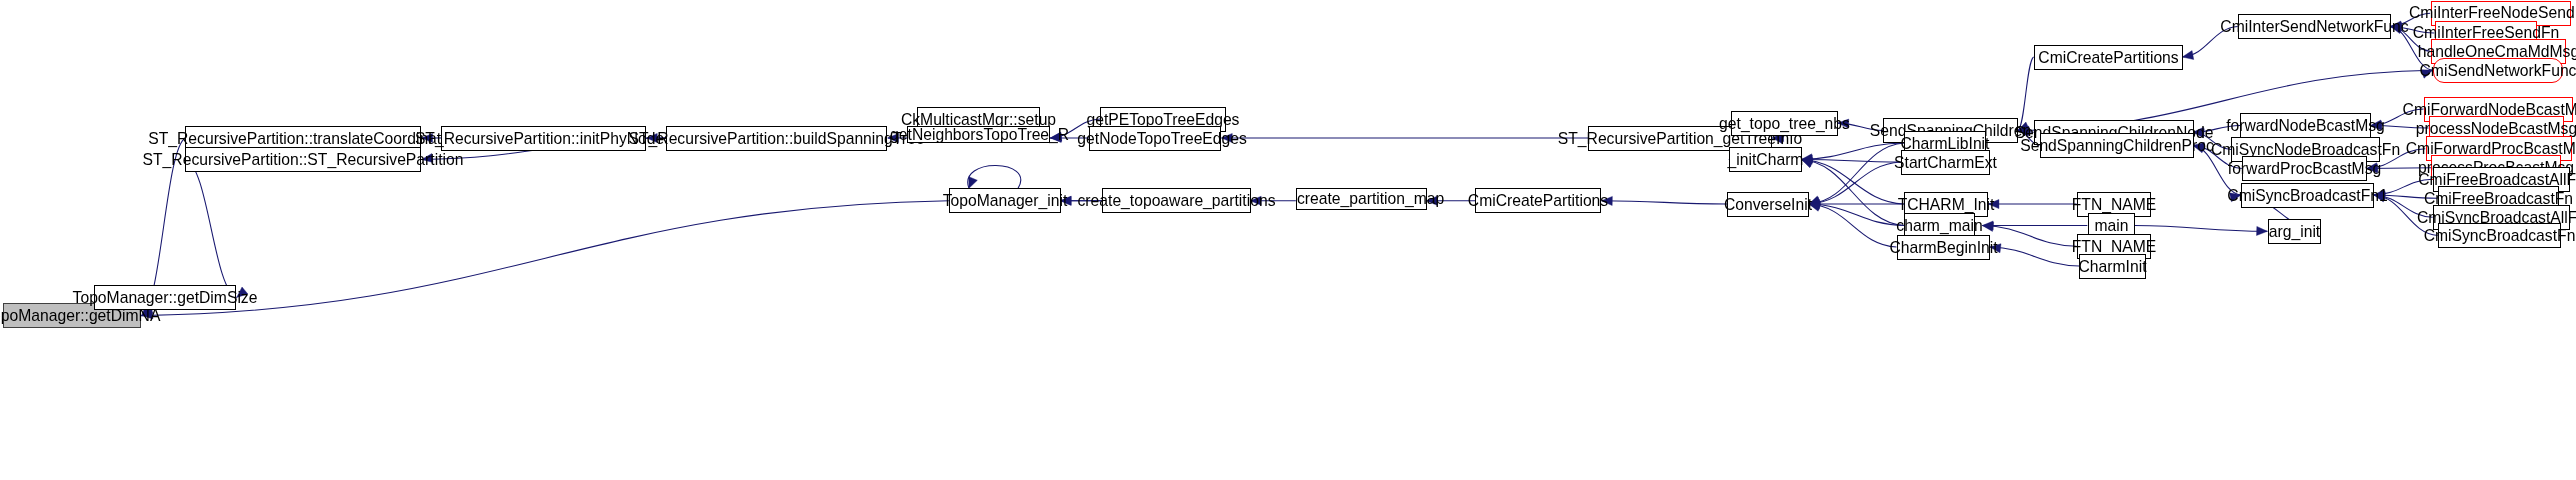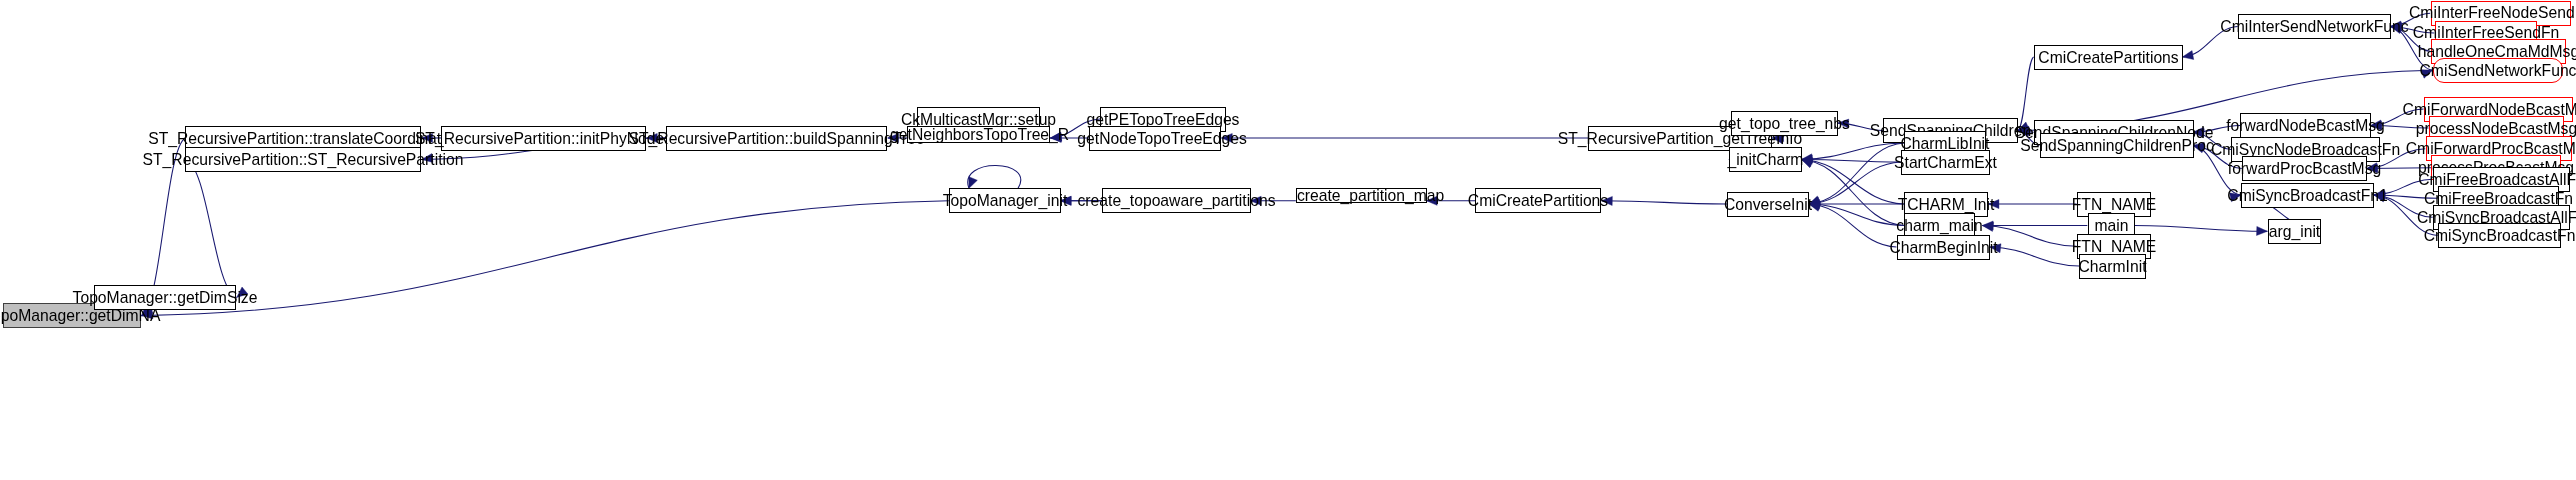--- a/index.html
+++ b/index.html
@@ -308,17 +308,17 @@
       <div class="node" style="left: 2079px; top: 254px; width: 67px; height: 25px;">CharmInit</div>
       <div class="node" style="left: 2241px; top: 183px; width: 133px; height: 25px;">CmiSyncBroadcastFn1</div>
       <div class="node" style="left: 2433px; top: 167px; width: 137px; height: 25px;">CmiFreeBroadcastAllFn</div>
       <div class="node" style="left: 2438px; top: 186px; width: 121px; height: 25px;">CmiFreeBroadcastFn</div>
       <div class="node" style="left: 2433px; top: 205px; width: 137px; height: 25px;">CmiSyncBroadcastAllFn</div>
       <div class="node" style="left: 2438px; top: 223px; width: 123px; height: 25px;">CmiSyncBroadcastFn</div>
       <div class="node" style="left: 2268px; top: 219px; width: 53px; height: 25px;">arg_init</div>
       <div class="node" style="left: 949px; top: 188px; width: 112px; height: 25px;">TopoManager_init</div>
       <div class="node" style="left: 1200px; top: 188px; width: 47px; height: 25px;">main</div>
       <div class="node" style="left: 1102px; top: 188px; width: 149px; height: 25px;">create_topoaware_partitions</div>
-      <div class="node" style="left: 1296px; top: 188px; width: 131px; height: 15px; padding-left: 24px;">create_partition_map</div>
+      <div class="node" style="left: 1296px; top: 188px; width: 131px; height: 22px; padding-left: 24px;">create_partition_map</div>
       <div class="node" style="left: 1475px; top: 188px; width: 126px; height: 25px;">CmiCreatePartitions</div>
     </div>
 </div>
 
 
 </body></html>

